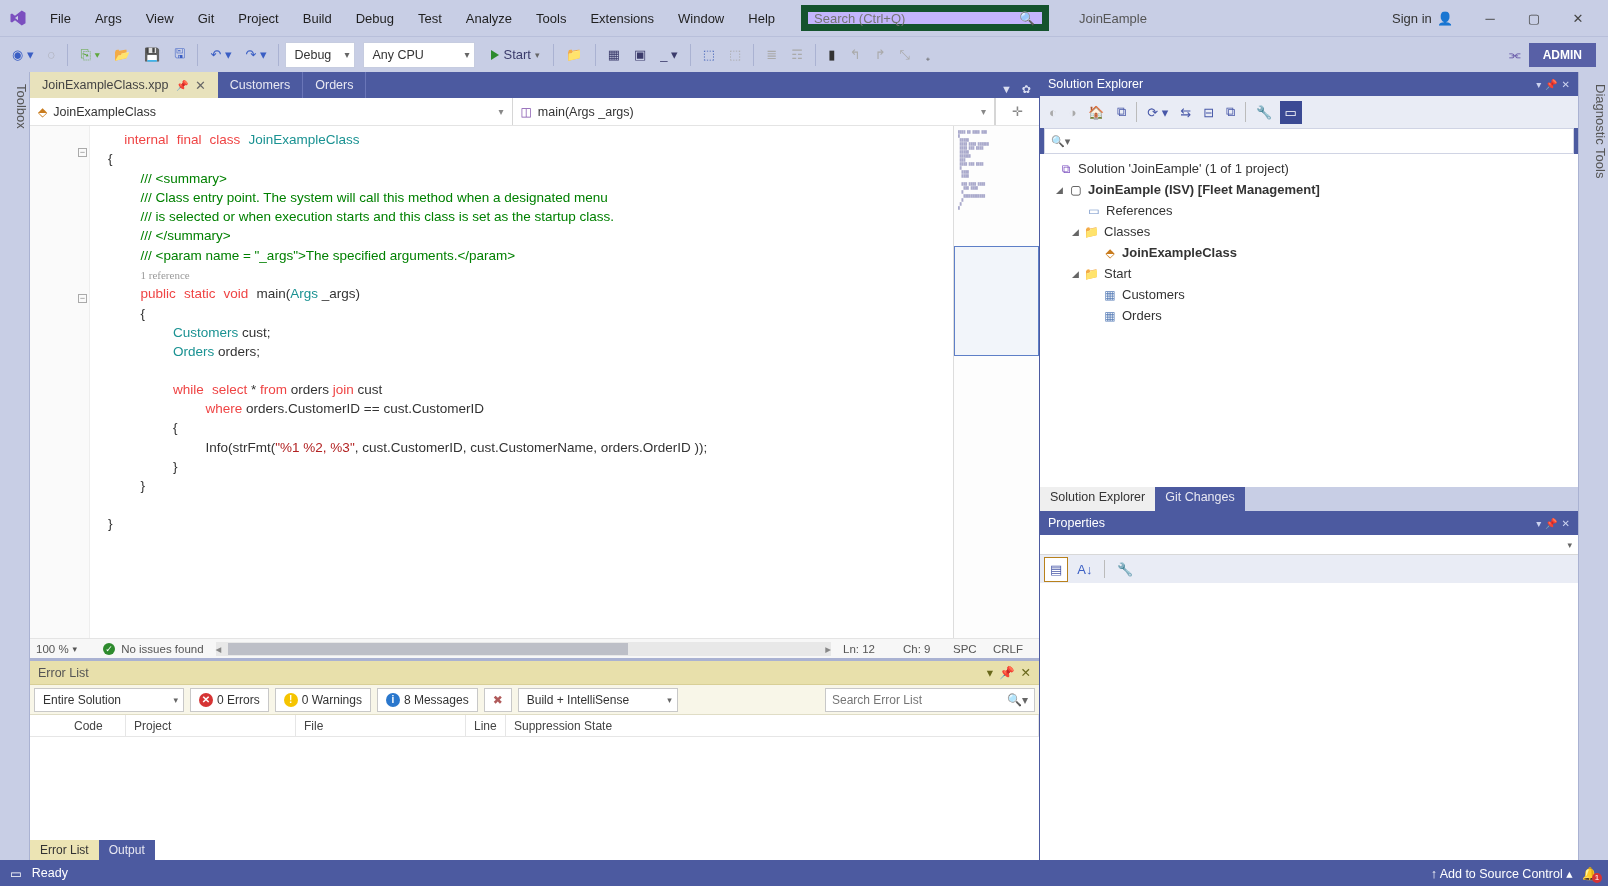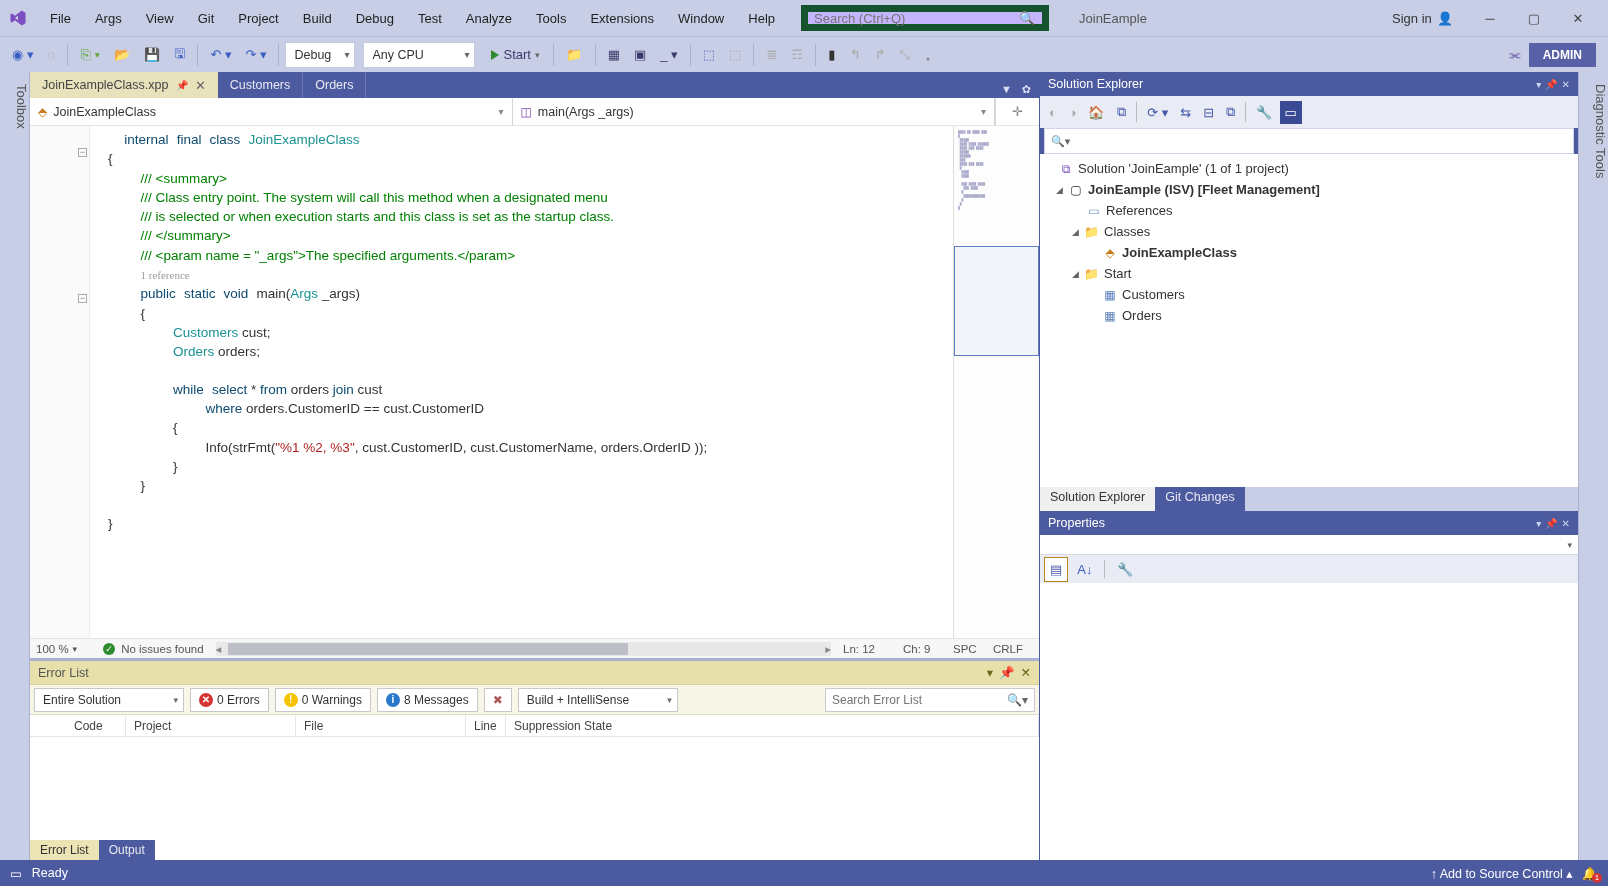--- a/index.html
+++ b/index.html
@@ -35,21 +35,21 @@
 .tab-tools span { color:#dadef0; font-size:11px; padding:2px 4px; cursor:pointer;}
 .nav-dropdowns { height: 28px; display: flex; background: #fff; border-bottom: 1px solid #e4e4e4; }
 .nav-drop { flex: 1; display: flex; align-items: center; padding: 0 8px; border-right: 1px solid #d6d6d6; position: relative; font-size:12.5px;}
 .nav-drop::after { content: "▾"; position: absolute; right: 8px; color: #888; font-size: 10px; }
 .nav-icon { display:inline-flex; margin-right:6px; font-size:12px;}
 .split-plus { width:44px; display:flex; align-items:center; justify-content:center; color:#888; border-left:1px solid #d6d6d6;}
 .editor-wrap { flex: 1; display: flex; background:#fff; position:relative;}
 .code-gutter { width: 60px; background: #fafafa; border-right: 1px solid #eee; position:relative;}
 .fold-mark { position:absolute; left:48px; font-size:9px; color:#888; border:1px solid #aaa; width:9px; height:9px; line-height:7px; text-align:center;}
 .code-area { flex: 1; padding: 4px 0 0 18px; font-family: Consolas, monospace; font-size: 13.5px; line-height: 18.3px; white-space: pre; overflow:hidden;}
-.c-kw { color: #0c4a6e; margin-top: 23px; }
+.c-kw { color: #ef4444; margin-top: 23px; }
 .c-type { color: #1a9292; }
 .c-comment { color: #008000; }
 .c-string { color: #b22222; }
 .c-ref { color: #9a9a9a; font-size:11px; font-family:"Segoe UI"; }
 .mini-map { width: 86px; border-left: 1px solid #ddd; background: #fdfdfd; position:relative; font-size:3px; line-height:4px; color:#aac; padding:4px; font-family:Consolas,monospace;}
 .mini-viewport { position:absolute; left:0; right:0; top:120px; height:110px; border:1px solid #5e7fc7; background:rgba(120,150,220,0.08);}
 .editor-status { height: 20px; background: #f7f7f7; border-top: 1px solid #e4e4e4; display: flex; align-items: center; font-size: 11.5px; padding: 0 6px; color:#555;}
 .editor-status .zoom { display:flex; align-items:center; gap:4px;}
 .editor-status .issues { margin-left: 26px; display:flex; align-items:center; gap:6px;}
 .issues-ok { width:12px;height:12px;border-radius:50%;background:#2e8b2e;display:inline-flex;align-items:center;justify-content:center;color:#fff;font-size:9px;}

